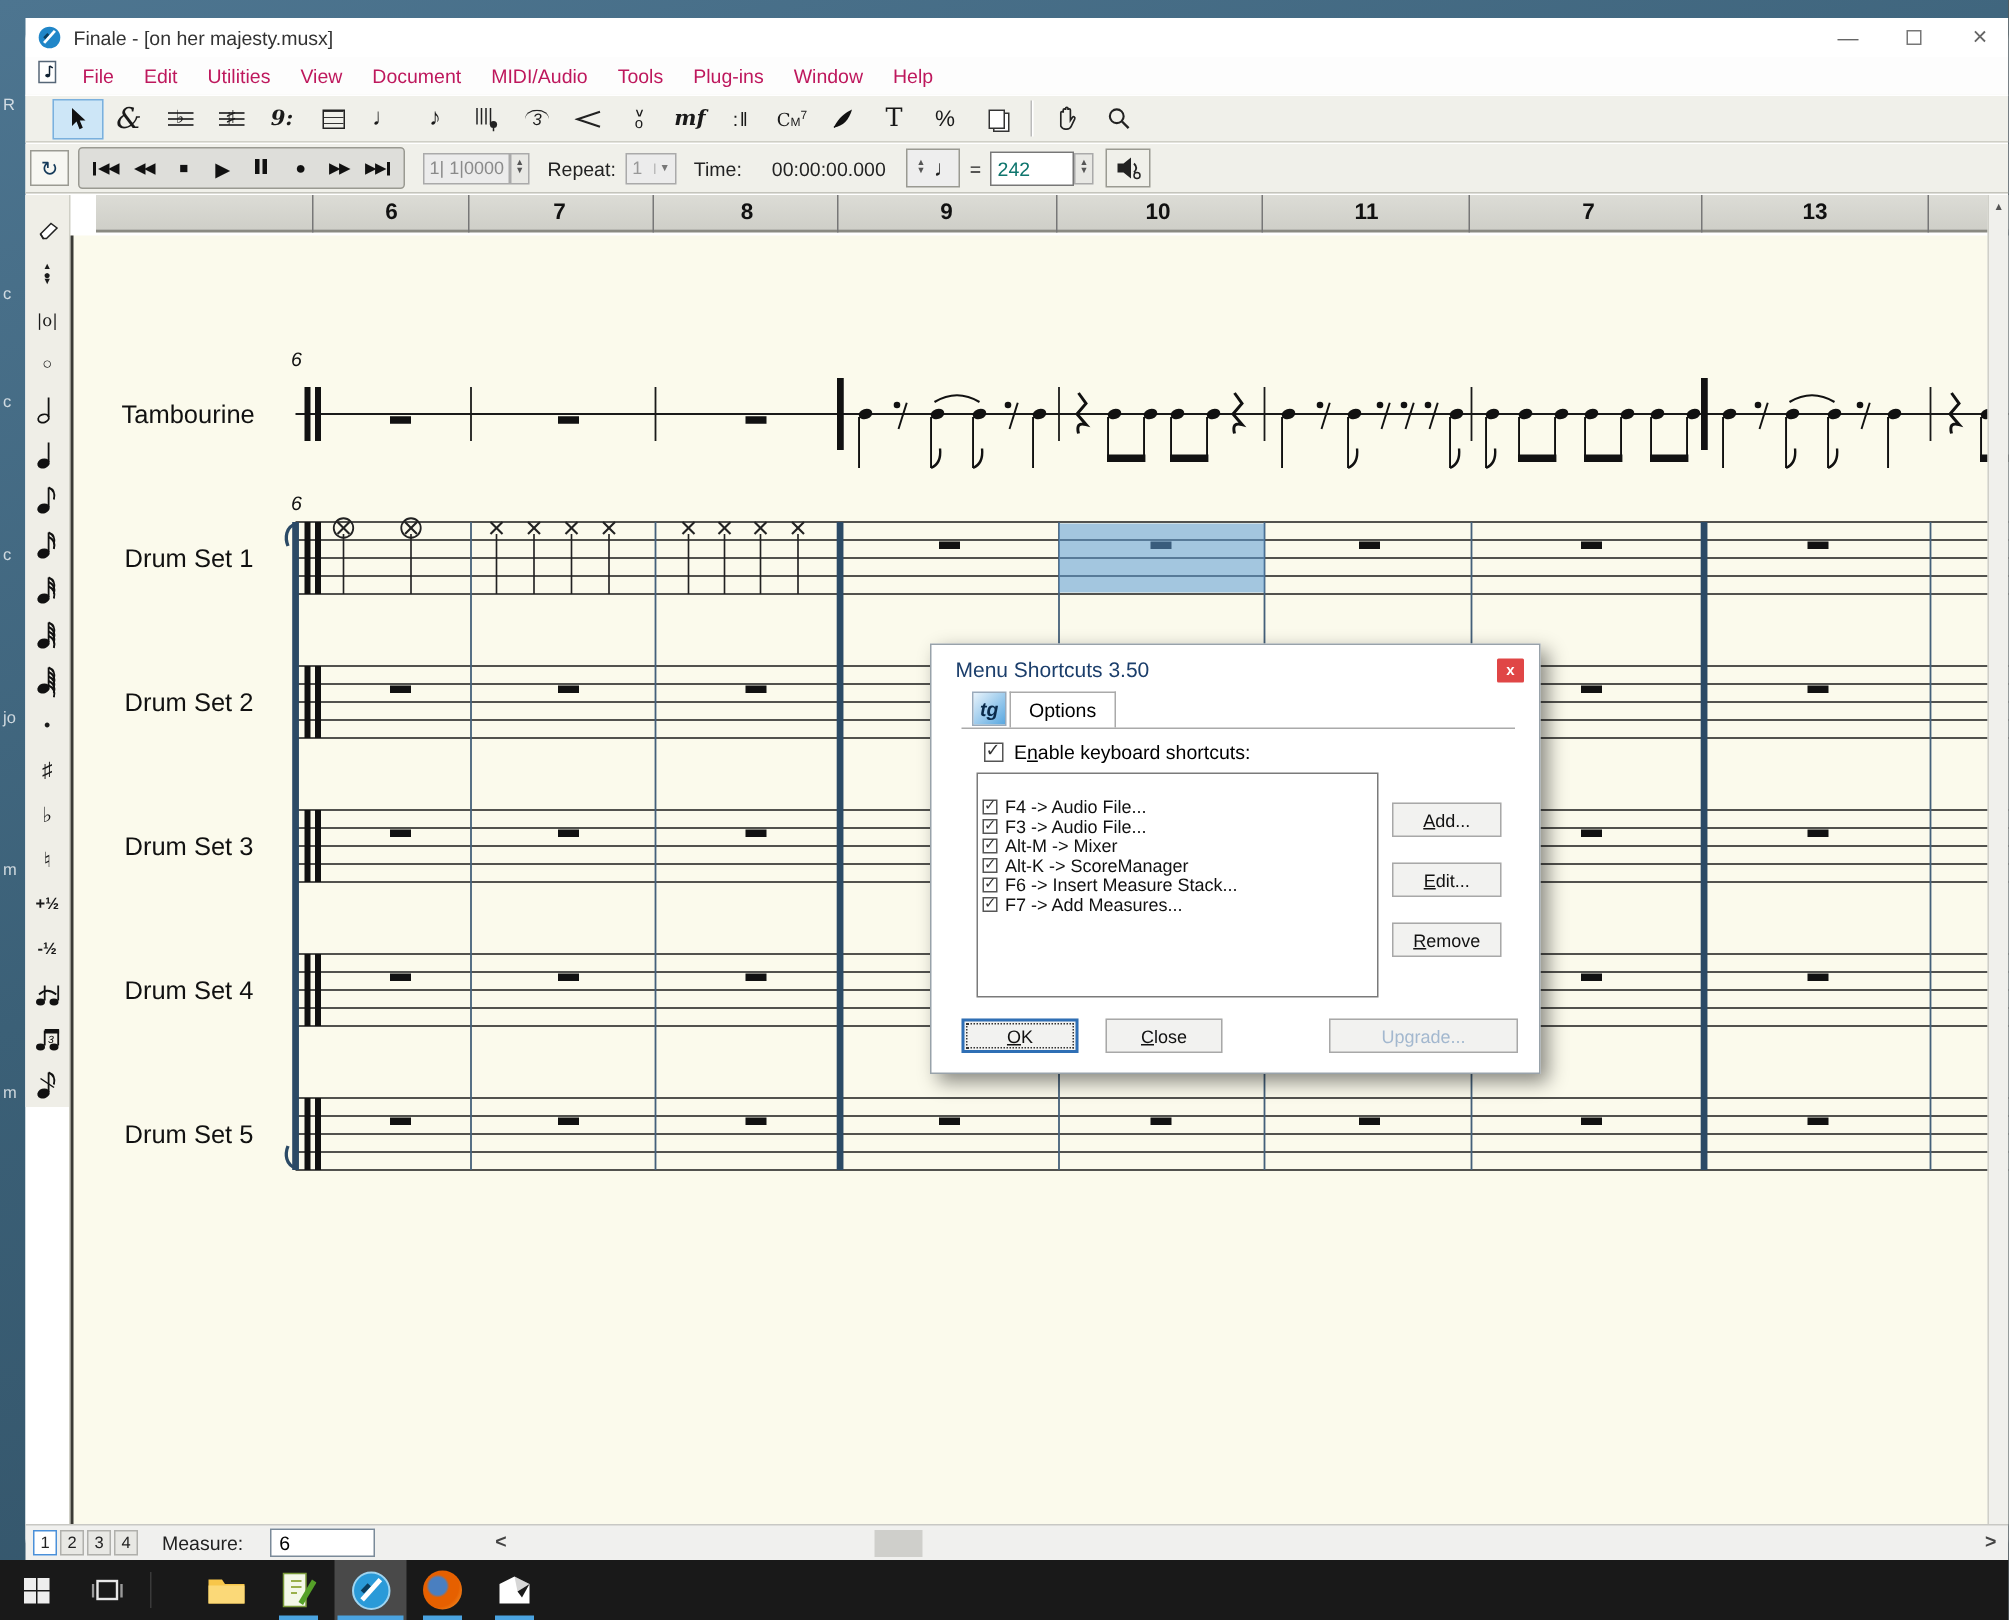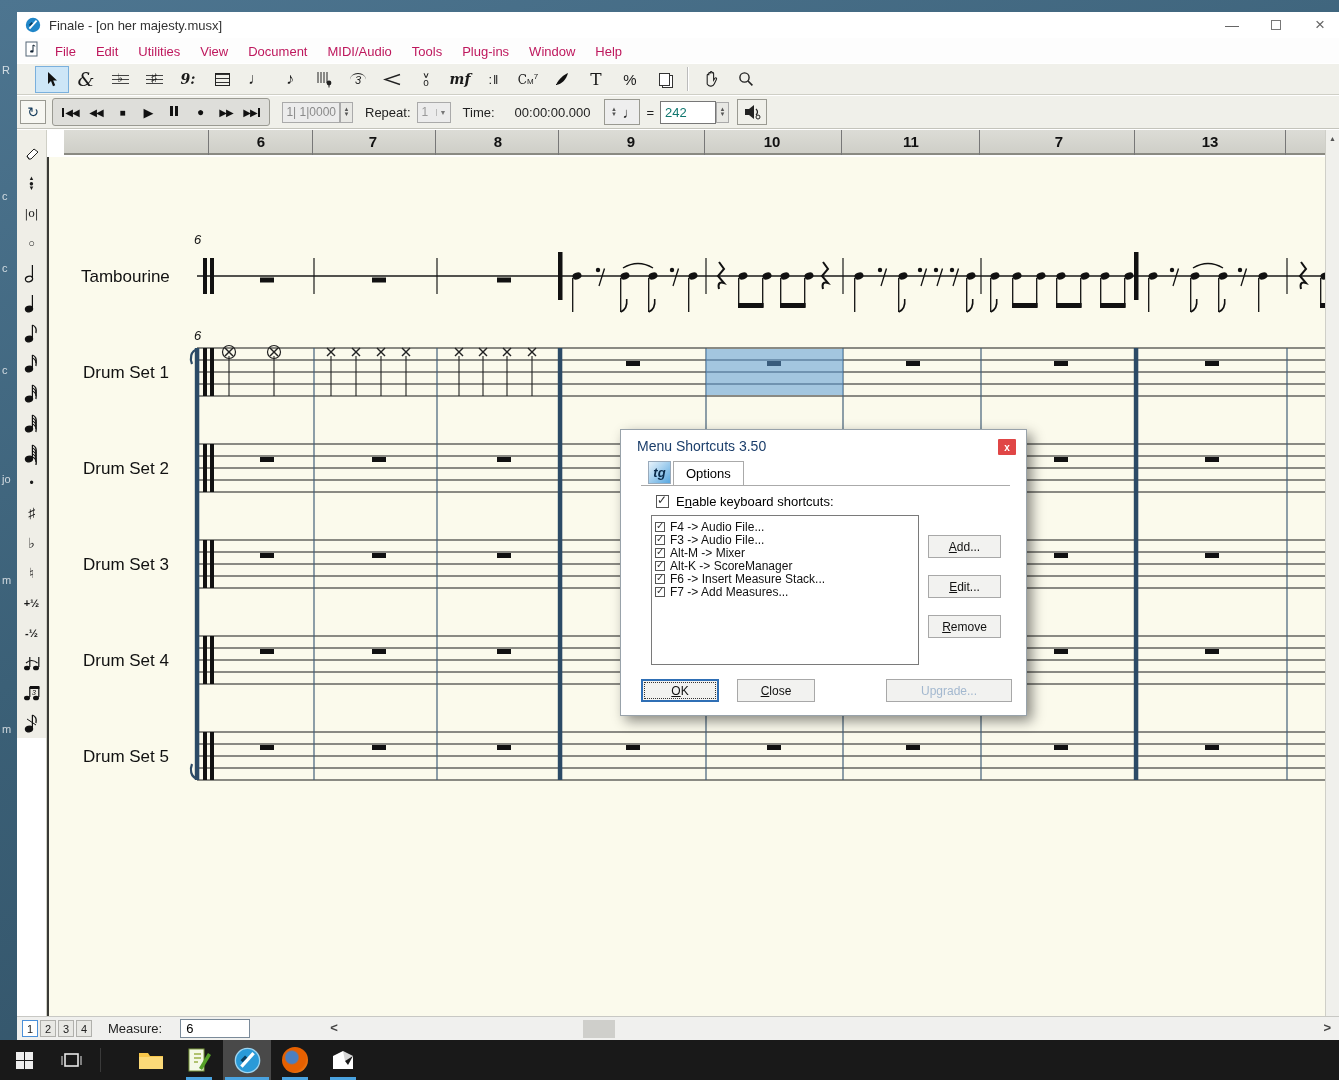--- a/index.html
+++ b/index.html
@@ -90,21 +90,21 @@
   .dialog{position:absolute;left:603px;top:417px;width:407px;height:287px;background:#fff;border:1px solid #98a2aa;box-shadow:5px 5px 12px rgba(0,0,0,.45);font-size:13px;}
   .dtitle{position:absolute;left:0;top:0;width:100%;height:32px;display:flex;align-items:center;}
   .dtitle-text{margin-left:16px;color:#1b3e6b;font-size:14px;}
   .dclose{position:absolute;right:10px;top:9px;width:18px;height:16px;background:#e04646;color:#fff;font-size:10px;font-weight:bold;display:flex;align-items:center;justify-content:center;border-radius:1px;}
   .tabicon{position:absolute;left:27px;top:31px;width:23px;height:23px;background:linear-gradient(135deg,#e8f3fb,#58a7e0);border:1px solid #9ab;display:flex;align-items:center;justify-content:center;font-weight:bold;font-style:italic;font-size:13px;color:#0a2a4a;}
   .tab{position:absolute;left:52px;top:31px;height:24px;padding:0 12px;background:#fff;border:1px solid #aaa;border-bottom:none;display:flex;align-items:center;}
   .tabline{position:absolute;left:20px;top:55px;width:369px;border-top:1px solid #aaa;}
   .cb{display:inline-block;width:13px;height:13px;border:1px solid #555;background:#fff;position:relative;flex:none;}
   .cb.checked::after{content:"✓";position:absolute;left:0px;top:-3px;font-size:12px;color:#333;}
   .dlg-check{position:absolute;left:35px;top:64px;display:flex;align-items:center;gap:7px;}
-  .listbox{position:absolute;left:30px;top:85px;width:268px;height:150px;background:#fff;border:1px solid #7a7a7a;padding:4px 3px;overflow:hidden;}
+  .listbox{position:absolute;left:30px;top:85px;width:268px;height:150px;background:#fff;border:1px solid #7a7a7a;padding:15px 3px;overflow:hidden;}
   .litem{display:flex;align-items:center;gap:5px;height:13px;margin-bottom:0px;font-size:12px;color:#111;}
   .litem .cb{width:10px;height:10px;}
   .litem .cb.checked::after{font-size:10px;top:-3px;left:0;}
   .btn{position:absolute;background:#f2f2f0;border:1px solid #a8a8a8;font-size:12px;color:#111;display:flex;align-items:center;justify-content:center;}
   .btn-add{left:307px;top:105px;width:73px;height:23px;}
   .btn-edit{left:307px;top:145px;width:73px;height:23px;}
   .btn-remove{left:307px;top:185px;width:73px;height:23px;}
   .btn-ok{left:20px;top:249px;width:78px;height:23px;border:2px solid #2f6fb5;outline:1px dotted #333;outline-offset:-4px;}
   .btn-close{left:116px;top:249px;width:78px;height:23px;}
   .btn-upgrade{left:265px;top:249px;width:126px;height:23px;color:#a3b8cf;}

